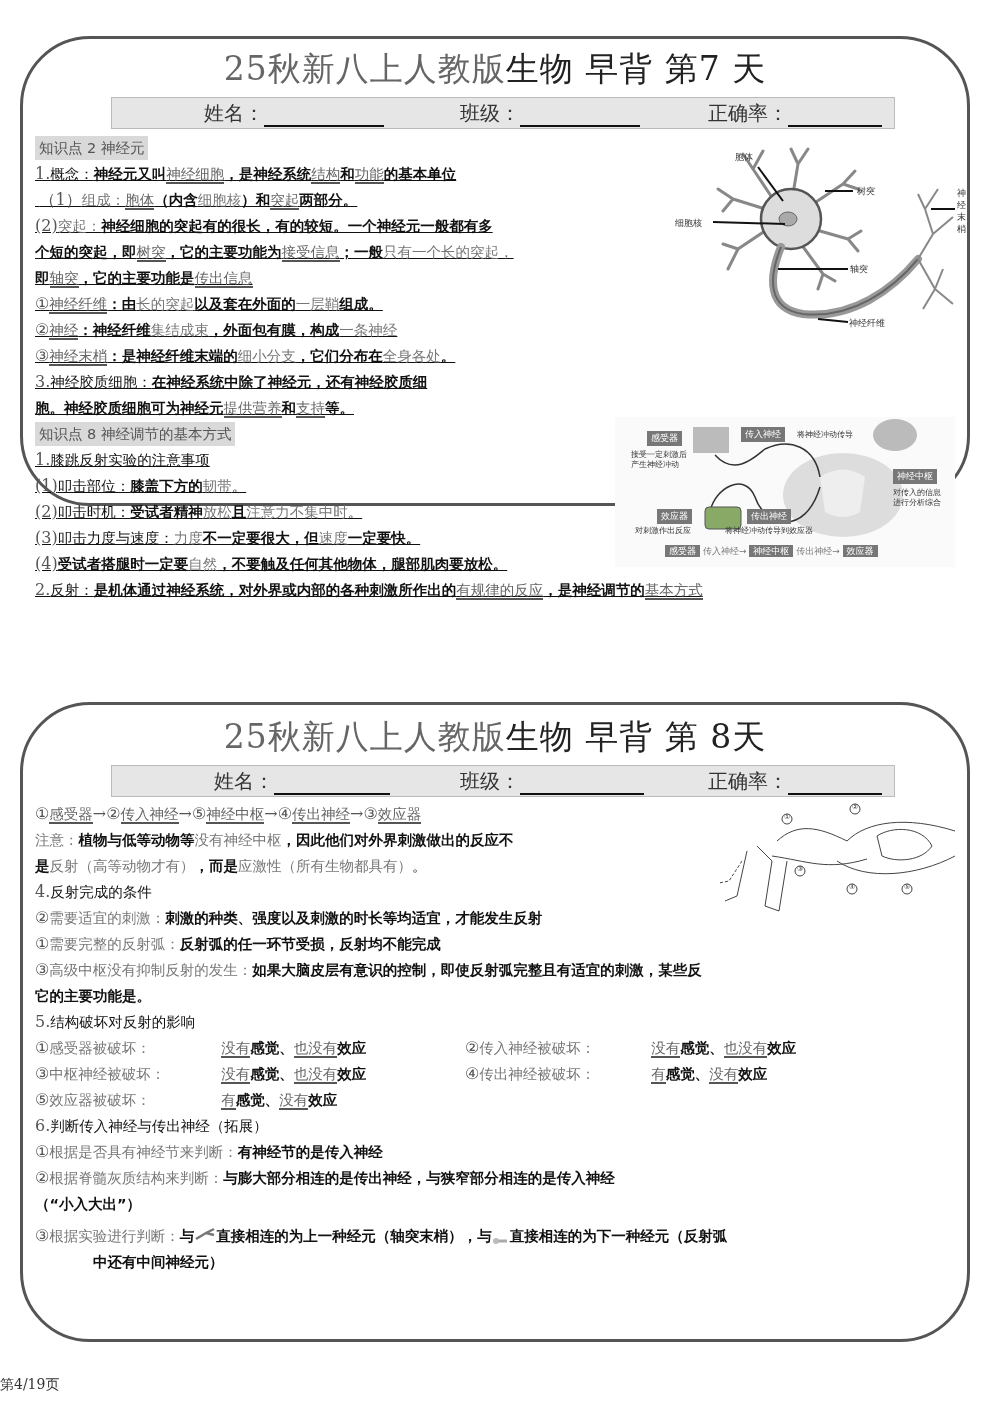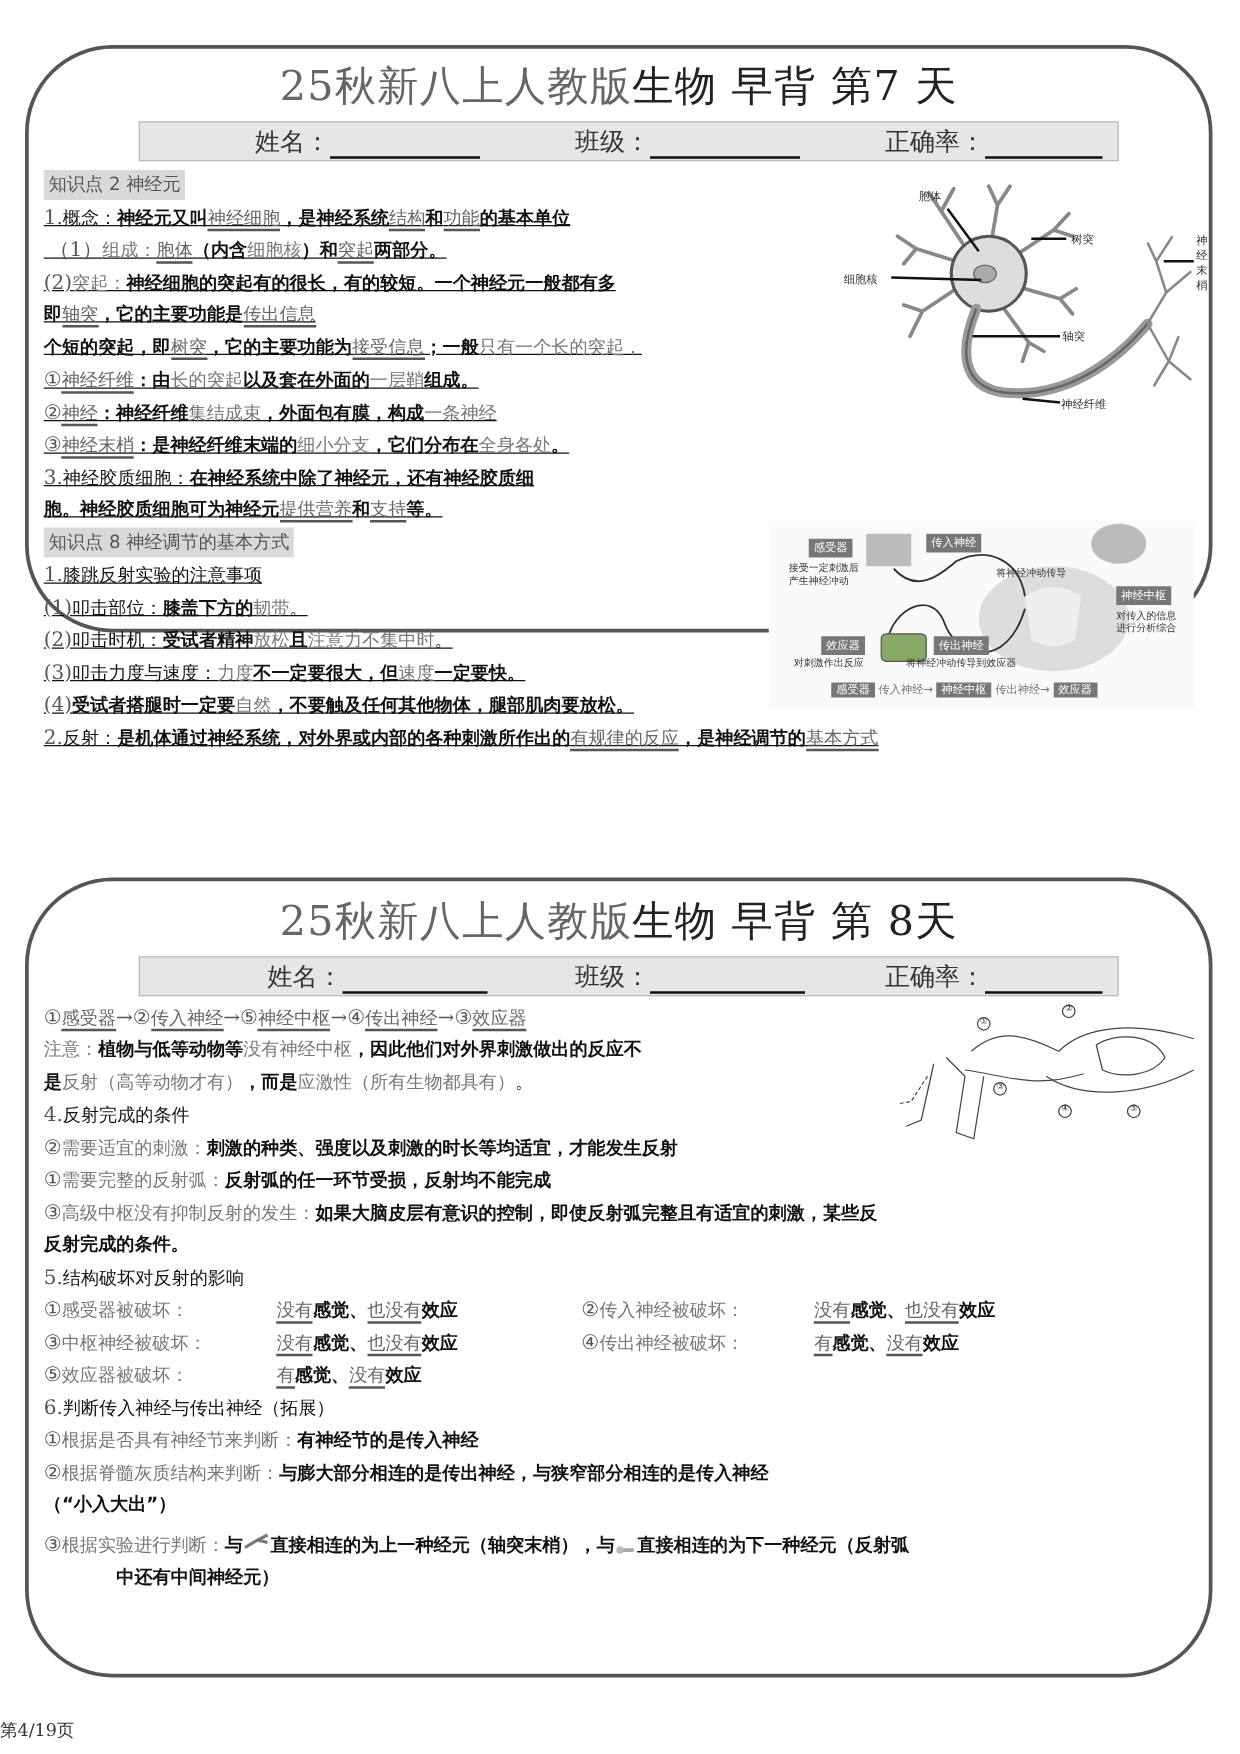--- a/index.html
+++ b/index.html
@@ -37,22 +37,22 @@
     <span class="f" style="left:92px;"><span>姓名：</span><span class="line" style="width:120px;"></span></span>
     <span class="f" style="left:348px;"><span>班级：</span><span class="line" style="width:120px;"></span></span>
     <span class="f" style="left:596px;"><span>正确率：</span><span class="line" style="width:94px;"></span></span>
   </div>
 
   <div class="content" style="top:96px;text-decoration:underline;">
     <div class="ln"><span class="hl">知识点 2  神经元</span></div>
     <div class="ln"><span class="num">1.</span><span>概念：</span><span class="b">神经元又叫</span><span class="u">神经细胞</span><span class="b">，是神经系统</span><span class="u">结构</span><span class="b">和</span><span class="u">功能</span><span class="b">的基本单位</span></div>
     <div class="ln">&nbsp;<span class="num">（1）</span><span class="g">组成：</span><span class="u">胞体</span><span class="b">（内含</span><span class="g">细胞核</span><span class="b">）和</span><span class="u">突起</span><span class="b">两部分。</span></div>
     <div class="ln"><span class="num">(2)</span><span class="g">突起：</span><span class="b">神经细胞的突起有的很长，有的较短。一个神经元一般都有多</span></div>
+    <div class="ln"><span class="b">个短的突起，即</span><span class="u">树突</span><span class="b">，它的主要功能为</span><span class="u">接受信息</span><span class="b">；一般</span><span class="g">只有一个长的突起</span><span class="g">，</span></div>
     <div class="ln"><span class="b">即</span><span class="u">轴突</span><span class="b">，它的主要功能是</span><span class="u">传出信息</span></div>
-    <div class="ln"><span class="b">个短的突起，即</span><span class="u">树突</span><span class="b">，它的主要功能为</span><span class="u">接受信息</span><span class="b">；一般</span><span class="g">只有一个长的突起</span><span class="g">，</span></div>
     <div class="ln"><span class="num">①</span><span class="u">神经纤维</span><span class="b">：由</span><span class="g">长的突起</span><span class="b">以及套在外面的</span><span class="g">一层鞘</span><span class="b">组成。</span></div>
     <div class="ln"><span class="num">②</span><span class="u">神经</span><span class="b">：神经纤维</span><span class="g">集结成束</span><span class="b">，外面包有膜，构成</span><span class="g">一条神经</span></div>
     <div class="ln"><span class="num">③</span><span class="u">神经末梢</span><span class="b">：是神经纤维末端的</span><span class="g">细小分支</span><span class="b">，它们分布在</span><span class="g">全身各处</span><span class="b">。</span></div>
     <div class="ln"><span class="num">3.</span><span>神经胶质细胞：</span><span class="b">在神经系统中除了神经元，还有神经胶质细</span></div>
     <div class="ln"><span class="b">胞。神经胶质细胞可为神经元</span><span class="u">提供营养</span><span class="b">和</span><span class="u">支持</span><span class="b">等。</span></div>
     <div class="ln"><span class="hl">知识点 8  神经调节的基本方式</span></div>
     <div class="ln"><span class="num">1.</span><span>膝跳反射实验的注意事项</span></div>
     <div class="ln"><span class="num">(1)</span><span>叩击部位：</span><span class="b">膝盖下方的</span><span class="g">韧带</span><span>。</span></div>
     <div class="ln"><span class="num">(2)</span><span>叩击时机：</span><span class="b">受试者精神</span><span class="g">放松</span><span class="b">且</span><span class="g">注意力不集中时</span><span>。</span></div>
     <div class="ln"><span class="num">(3)</span><span>叩击力度与速度：</span><span class="g">力度</span><span class="b">不一定要很大，但</span><span class="g">速度</span><span class="b">一定要快。</span></div>
@@ -103,21 +103,21 @@
       <ellipse cx="280" cy="18" rx="22" ry="16" fill="#bbb"></ellipse>
       <rect x="78" y="10" width="36" height="26" fill="#bbb"></rect>
       <path d="M100 38 C120 60 140 40 150 32 C175 20 200 30 205 60" stroke="#333" stroke-width="1.5" fill="none"></path>
       <path d="M205 70 C190 120 150 110 140 80 C130 55 100 70 95 95" stroke="#333" stroke-width="1.5" fill="none"></path>
       <rect x="90" y="90" width="36" height="22" rx="4" fill="#8a6" stroke="#555"></rect>
     </svg>
     <span class="box" style="left:32px;top:14px;">感受器</span>
     <span class="lbl" style="left:16px;top:32px;font-size:8px;">接受一定刺激后</span>
     <span class="lbl" style="left:16px;top:42px;font-size:8px;">产生神经冲动</span>
     <span class="box" style="left:126px;top:10px;">传入神经</span>
-    <span class="lbl" style="left:182px;top:12px;font-size:8px;margin-top:24px;">将神经冲动传导</span>
+    <span class="lbl" style="left:182px;top:12px;font-size:8px;">将神经冲动传导</span>
     <span class="box" style="left:278px;top:52px;">神经中枢</span>
     <span class="lbl" style="left:278px;top:70px;font-size:8px;">对传入的信息</span>
     <span class="lbl" style="left:278px;top:80px;font-size:8px;">进行分析综合</span>
     <span class="box" style="left:42px;top:92px;">效应器</span>
     <span class="lbl" style="left:20px;top:108px;font-size:8px;">对刺激作出反应</span>
     <span class="box" style="left:132px;top:92px;">传出神经</span>
     <span class="lbl" style="left:110px;top:108px;font-size:8px;">将神经冲动传导到效应器</span>
     <div style="position:absolute;left:50px;top:128px;white-space:nowrap;font-size:9px;">
       <span class="box" style="position:relative;">感受器</span>
       <span style="color:#777;">传入神经</span><span style="color:#777;">→</span>
@@ -139,21 +139,21 @@
   </div>
 
   <div class="content" style="top:96px;width:930px;">
     <div class="ln"><span class="num">①</span><span class="u">感受器</span><span class="num">→②</span><span class="u">传入神经</span><span class="num">→⑤</span><span class="u">神经中枢</span><span class="num">→④</span><span class="u">传出神经</span><span class="num">→③</span><span class="u">效应器</span></div>
     <div class="ln"><span class="g">注意：</span><span class="b">植物与低等动物等</span><span class="g">没有神经中枢</span><span class="b">，因此他们对外界刺激做出的反应不</span></div>
     <div class="ln"><span class="b">是</span><span class="g">反射（高等动物才有）</span><span class="b">，而是</span><span class="g">应激性（所有生物都具有）</span><span>。</span></div>
     <div class="ln"><span class="num">4.</span><span>反射完成的条件</span></div>
     <div class="ln"><span class="num">②</span><span class="g">需要适宜的刺激：</span><span class="b">刺激的种类、强度以及刺激的时长等均适宜，才能发生反射</span></div>
     <div class="ln"><span class="num">①</span><span class="g">需要完整的反射弧：</span><span class="b">反射弧的任一环节受损，反射均不能完成</span></div>
     <div class="ln"><span class="num">③</span><span class="g">高级中枢没有抑制反射的发生：</span><span class="b">如果大脑皮层有意识的控制，即使反射弧完整且有适宜的刺激，某些反</span></div>
-    <div class="ln"><span class="b">反射完成的条件。</span></div>
+    <div class="ln"><span class="b">它的主要功能是。</span></div>
     <div class="ln"><span class="num">5.</span><span>结构破坏对反射的影响</span></div>
     <div class="ln" style="position:relative;">
       <span><span class="num">①</span><span class="g" style="display:inline-block;width:172px;">感受器被破坏：</span><span class="u">没有</span><span class="b">感觉、</span><span class="u">也没有</span><span class="b">效应</span></span>
       <span class="col2"><span class="num">②</span><span class="g" style="display:inline-block;width:172px;">传入神经被破坏：</span><span class="u">没有</span><span class="b">感觉、</span><span class="u">也没有</span><span class="b">效应</span></span>
     </div>
     <div class="ln" style="position:relative;">
       <span><span class="num">③</span><span class="g" style="display:inline-block;width:172px;">中枢神经被破坏：</span><span class="u">没有</span><span class="b">感觉、</span><span class="u">也没有</span><span class="b">效应</span></span>
       <span class="col2"><span class="num">④</span><span class="g" style="display:inline-block;width:172px;">传出神经被破坏：</span><span class="u">有</span><span class="b">感觉、</span><span class="u">没有</span><span class="b">效应</span></span>
     </div>
     <div class="ln">

